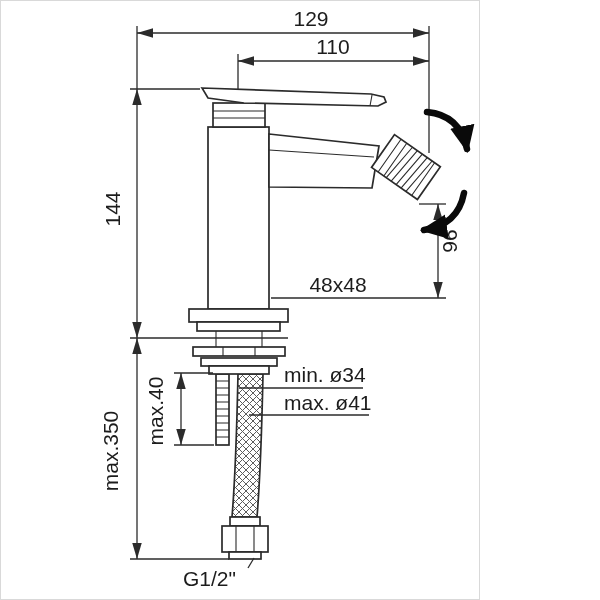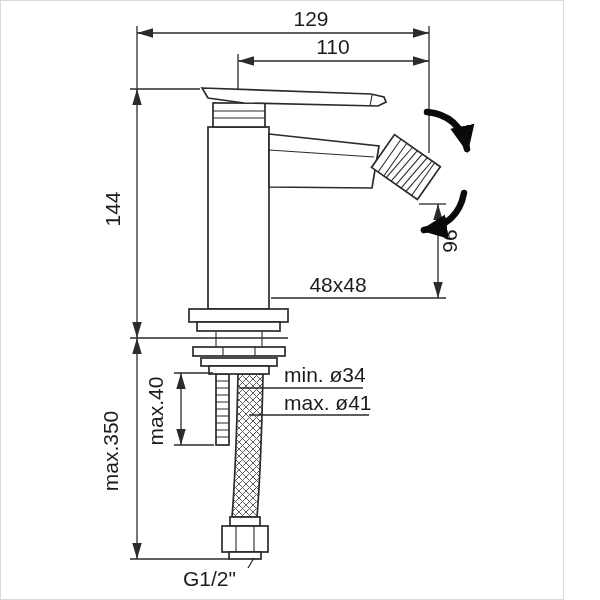--- a/index.html
+++ b/index.html
@@ -1,17 +1,17 @@
 <!DOCTYPE html>
 <html><head>
 <meta charset="utf-8">
 <style>
   html,body { margin:0; padding:0; background:#fff; }
   .frame {
-    position:relative; width:564px; height:600px;
+    position:relative; width:480px; height:600px;
     background:#fff; border:1px solid #d9d9d9; box-sizing:border-box;
     font-family:"Liberation Sans", sans-serif;
     text-decoration:underline;
   }
   svg { display:block; }
   svg text {
     font-family:"Liberation Sans", sans-serif;
     font-size:21px;
     fill:#1c1c1c;
   }

